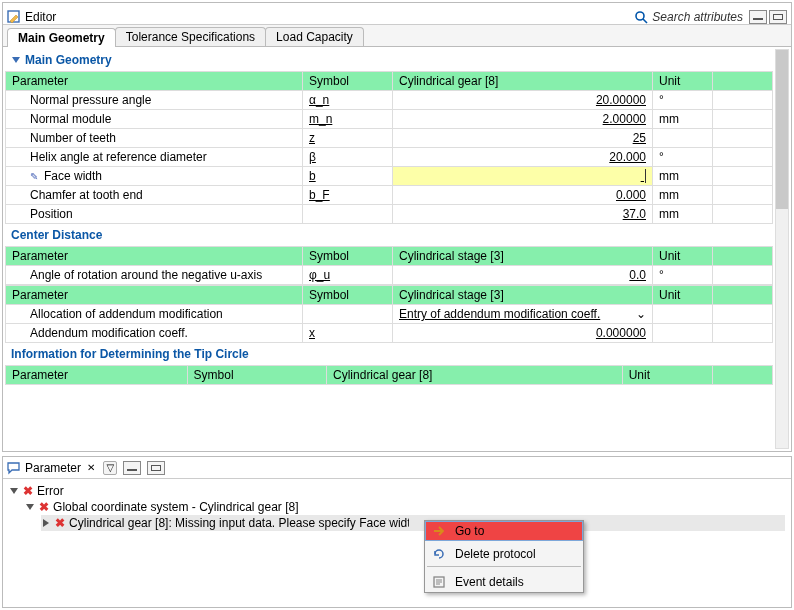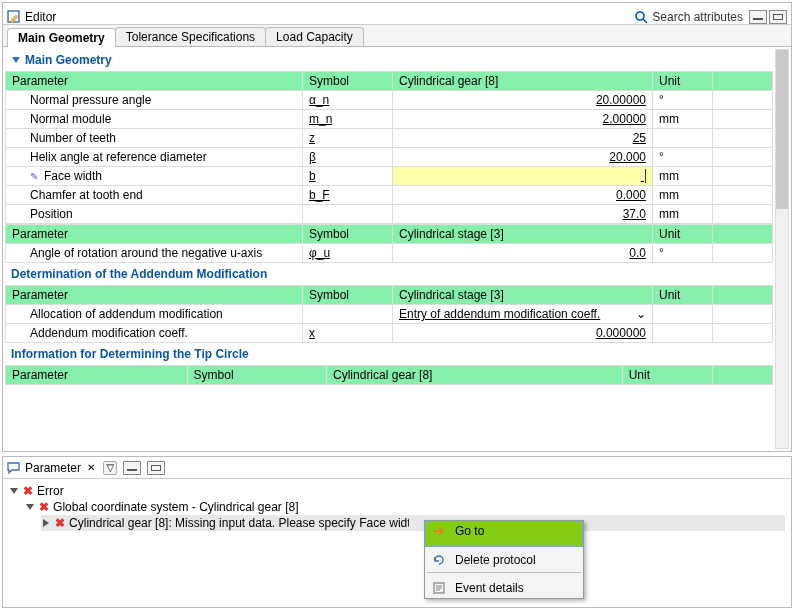--- a/index.html
+++ b/index.html
@@ -3,21 +3,21 @@
 <meta charset="utf-8">
 <style>
 * { box-sizing: border-box; margin: 0; padding: 0; }
 body { font-family: "Segoe UI", Tahoma, sans-serif; font-size: 12px; background: #fff; color: #000; width: 794px; height: 610px; overflow: hidden; position: relative; }
 .pane { border: 1px solid #bbb; display: flex; flex-direction: column; }
 .editor-pane { position: absolute; top: 2px; left: 2px; right: 2px; height: 450px; }
 .messages-pane { position: absolute; left: 2px; right: 2px; top: 456px; bottom: 2px; }
 .titlebar { display: flex; align-items: flex-end; height: 22px; border-bottom: 1px solid #ccc; padding: 0 4px; gap: 4px; background: #fff; }
 .titlebar .title { flex: 0 0 auto; font-size: 12px; }
 .titlebar .spacer { flex: 1; }
-.titlebar .search { display: flex; align-items: center; gap: 4px; color: #333; }
+.titlebar .search { display: flex; align-items: center; gap: 4px; color: #333; font-style: italic; }
 .icon { width: 14px; height: 14px; display: inline-block; flex-shrink: 0; }
 .winbtns { display: flex; gap: 0; }
 .winbtn { width: 18px; height: 14px; border: 1px solid #888; background: #f4f4f4; margin-left: 2px; position: relative; }
 .winbtn.min::after { content: ""; position: absolute; left: 3px; right: 3px; bottom: 3px; height: 2px; background: #555; }
 .winbtn.max::after { content: ""; position: absolute; left: 3px; right: 3px; top: 3px; bottom: 3px; border: 1px solid #555; }
 .tabs { display: flex; height: 22px; border-bottom: 1px solid #bbb; background: #f5f5f5; padding: 2px 4px 0; gap: 0; }
 .tab { padding: 2px 10px; border: 1px solid #bbb; border-bottom: none; border-top-left-radius: 4px; border-top-right-radius: 4px; background: #f0f0f0; font-size: 12px; margin-right: -1px; }
 .tab.active { background: #fff; font-weight: bold; position: relative; top: 1px; }
 .content { flex: 1; overflow: hidden; position: relative; background: #fff; }
 .scrollarea { position: absolute; inset: 2px 18px 2px 2px; overflow: hidden; }
@@ -39,21 +39,21 @@
 .msgs-title { display: flex; align-items: center; height: 22px; border-bottom: 1px solid #ccc; padding: 0 4px; gap: 4px; }
 .msgs-body { padding: 4px 6px; }
 .tree-row { display: flex; align-items: center; gap: 4px; padding: 1px 0; }
 .indent1 { margin-left: 16px; }
 .indent2 { margin-left: 32px; }
 .tw { display: inline-block; width: 10px; height: 10px; }
 .x-icon { color: #d33; font-weight: bold; }
 .sel { background: #e8e8e8; }
 .ctxmenu { position: absolute; left: 424px; top: 520px; width: 160px; background: #f4f4f4; border: 1px solid #979797; box-shadow: 2px 2px 4px rgba(0,0,0,.3); z-index: 10; }
 .ctxmenu .mi { display: flex; align-items: center; gap: 8px; padding: 6px 10px 3px 6px; }
-.ctxmenu .mi.sel { background: #84cc16; border: 1px solid #7da7d9; padding: 2px 9px 8px 5px; }
+.ctxmenu .mi.sel { background: #ef4444; border: 1px solid #7da7d9; padding: 2px 9px 2px 5px; }
 .ctxmenu .mi .ico { width: 16px; display: flex; justify-content: center; }
 .toolbtn { border: 1px solid #aaa; border-radius: 2px; padding: 0 2px; background: #f4f4f4; height: 14px; line-height: 12px; font-size: 10px; }
 svg { display: block; }
 </style>
 </head>
 <body>
 
 <div class="pane editor-pane">
   <div class="titlebar">
     <span class="icon">
@@ -147,40 +147,40 @@
         <tr>
               <td class="param">Position</td>
               <td class="sym"></td>
               <td class="val">37.0</td>
               <td class="unit">mm</td>
               <td></td>
             </tr>
       </tbody>
         </table>
 
+      <div class="subhdr">Center Distance</div>
       <table class="grid">
         <tbody>
             <tr>
               <th>Parameter</th>
               <th class="sym">Symbol</th>
               <th class="val">Cylindrical stage [3]</th>
               <th class="unit">Unit</th>
               <th style="width:60px"></th>
             </tr>
         <tr>
               <td class="param">Angle of rotation around the negative u-axis</td>
               <td class="sym">φ_u</td>
               <td class="val">0.0</td>
               <td class="unit">°</td>
               <td></td>
             </tr>
       </tbody>
         </table>
 
-      <div class="subhdr">Determination of the Addendum Modification</div>
       <table class="grid">
         <tbody>
             <tr>
               <th>Parameter</th>
               <th class="sym">Symbol</th>
               <th class="val">Cylindrical stage [3]</th>
               <th class="unit">Unit</th>
               <th style="width:60px"></th>
             </tr>
         <tr>

